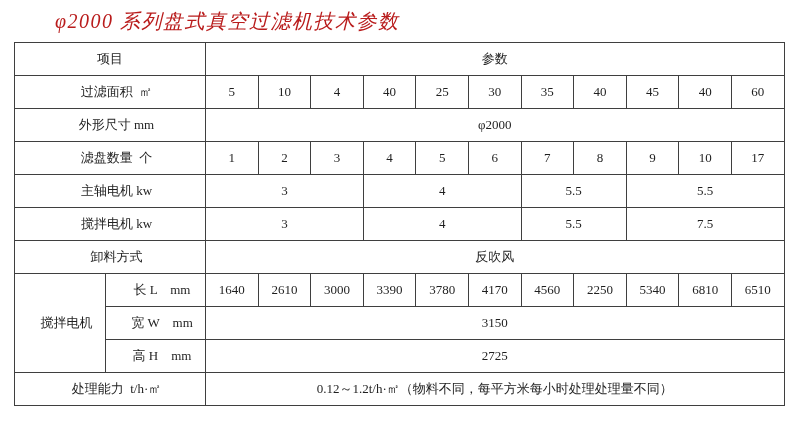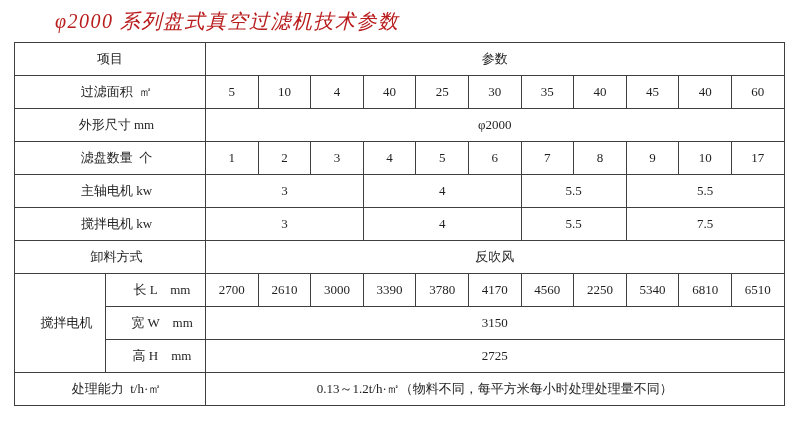--- a/index.html
+++ b/index.html
@@ -133,21 +133,21 @@
     </tr>
 
     <tr>
       <td class="label" colspan="2">卸料方式</td>
       <td class="center" colspan="11">反吹风</td>
     </tr>
 
     <tr>
       <td class="label" rowspan="3">搅拌电机</td>
       <td class="label">长 L    mm</td>
-      <td class="num">2700</td>
+      <td class="num">1640</td>
       <td class="num">2610</td>
       <td class="num">3000</td>
       <td class="num">3390</td>
       <td class="num">3780</td>
       <td class="num">4170</td>
       <td class="num">4560</td>
       <td class="num">2250</td>
       <td class="num">5340</td>
       <td class="num">6810</td>
       <td class="num">6510</td>
@@ -158,18 +158,18 @@
       <td class="center" colspan="11">3150</td>
     </tr>
 
     <tr>
       <td class="label">高 H    mm</td>
       <td class="center" colspan="11">2725</td>
     </tr>
 
     <tr>
       <td class="label" colspan="2">处理能力  t/h·㎡</td>
-      <td class="center" colspan="11">0.13～1.2t/h·㎡（物料不同，每平方米每小时处理处理量不同）</td>
+      <td class="center" colspan="11">0.12～1.2t/h·㎡（物料不同，每平方米每小时处理处理量不同）</td>
     </tr>
   </tbody>
     </table>
 
 </div>
 
 </body></html>

